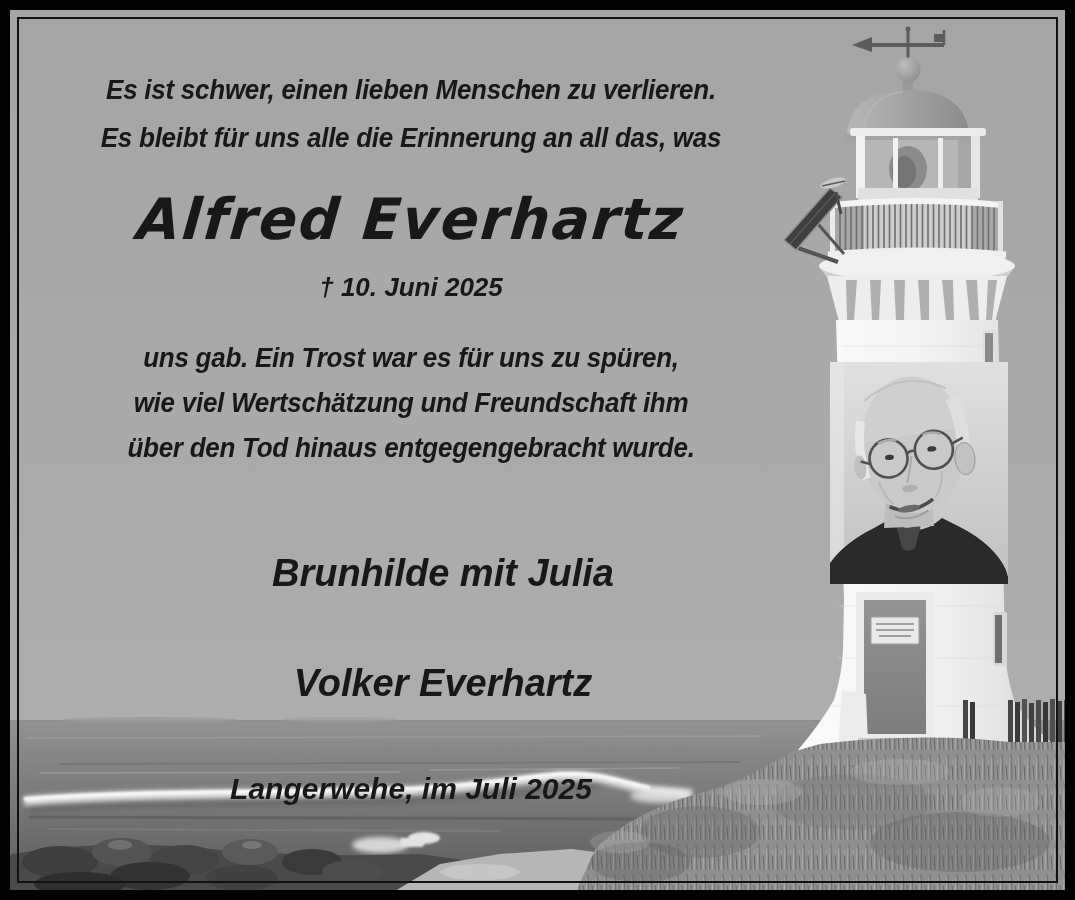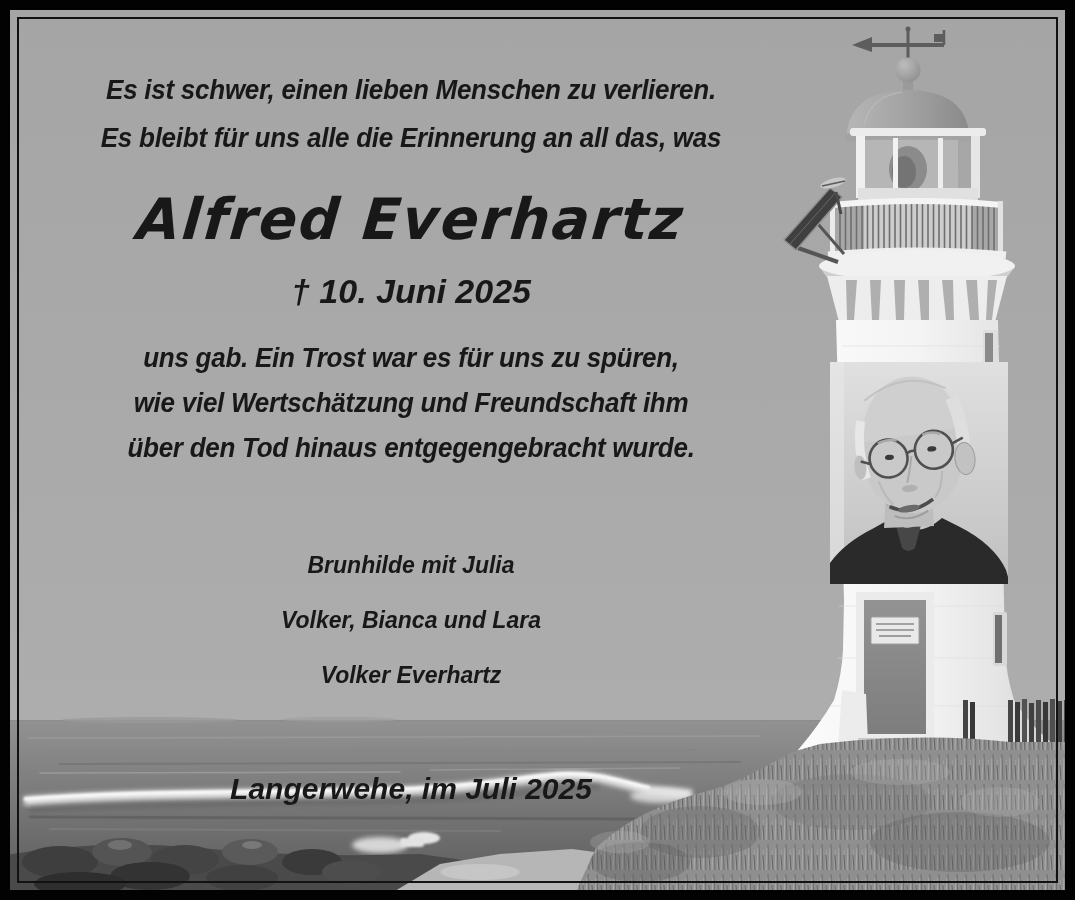--- a/index.html
+++ b/index.html
@@ -6,22 +6,22 @@
   .stage{position:relative;width:1075px;height:900px;background:#000;overflow:hidden;
          font-family:"Liberation Sans",sans-serif;}
   .scene{position:absolute;left:0;top:0;width:1075px;height:900px;display:block;}
   
   .textlayer{position:absolute;left:0;top:0;width:906px;height:900px;pointer-events:none;}
   .line{position:absolute;left:20px;width:782px;text-align:center;color:#181818;
         font-weight:bold;font-style:italic;white-space:nowrap;}
   .opening,.bodyline{font-size:28px;transform:scaleX(.93);letter-spacing:-.3px;}
   .name{font-family:"DejaVu Sans",sans-serif;font-size:57px;letter-spacing:2px;
         transform:skewX(-5deg) scaleX(.98);}
-  .date{font-size:34px;}
-  .mourner{font-size:23px;}
+  .date{font-size:26px;}
+  .mourner{font-size:38px;padding-left:32px;}
   .place{font-size:30px;}
   
   .outer-frame{position:absolute;inset:0;border:10px solid #020202;pointer-events:none;}
   .inner-line{position:absolute;inset:17px;border:2px solid #121212;pointer-events:none;}
 </style>
 </head>
 <body>
 
 <div class="stage">
 
@@ -330,20 +330,19 @@
 
   <div class="textlayer">
     <div class="line opening" style="top:74px">Es ist schwer, einen lieben Menschen zu verlieren.</div>
     <div class="line opening" style="top:122px">Es bleibt für uns alle die Erinnerung an all das, was</div>
     <div class="line name" style="top:186px">Alfred Everhartz</div>
     <div class="line date" style="top:272px">† 10. Juni 2025</div>
     <div class="line bodyline" style="top:342px">uns gab. Ein Trost war es für uns zu spüren,</div>
     <div class="line bodyline" style="top:387px">wie viel Wertschätzung und Freundschaft ihm</div>
     <div class="line bodyline" style="top:432px">über den Tod hinaus entgegengebracht wurde.</div>
     <div class="line mourner" style="top:552px">Brunhilde mit Julia</div>
-    <div class="line mourner" style="top:607px">Volker, Bianca und Lara</div>
     <div class="line mourner" style="top:662px">Volker Everhartz</div>
     <div class="line place" style="top:772px">Langerwehe, im Juli 2025</div>
   </div>
 
   <div class="inner-line"></div>
   <div class="outer-frame"></div>
 </div>
 
 </body></html>

